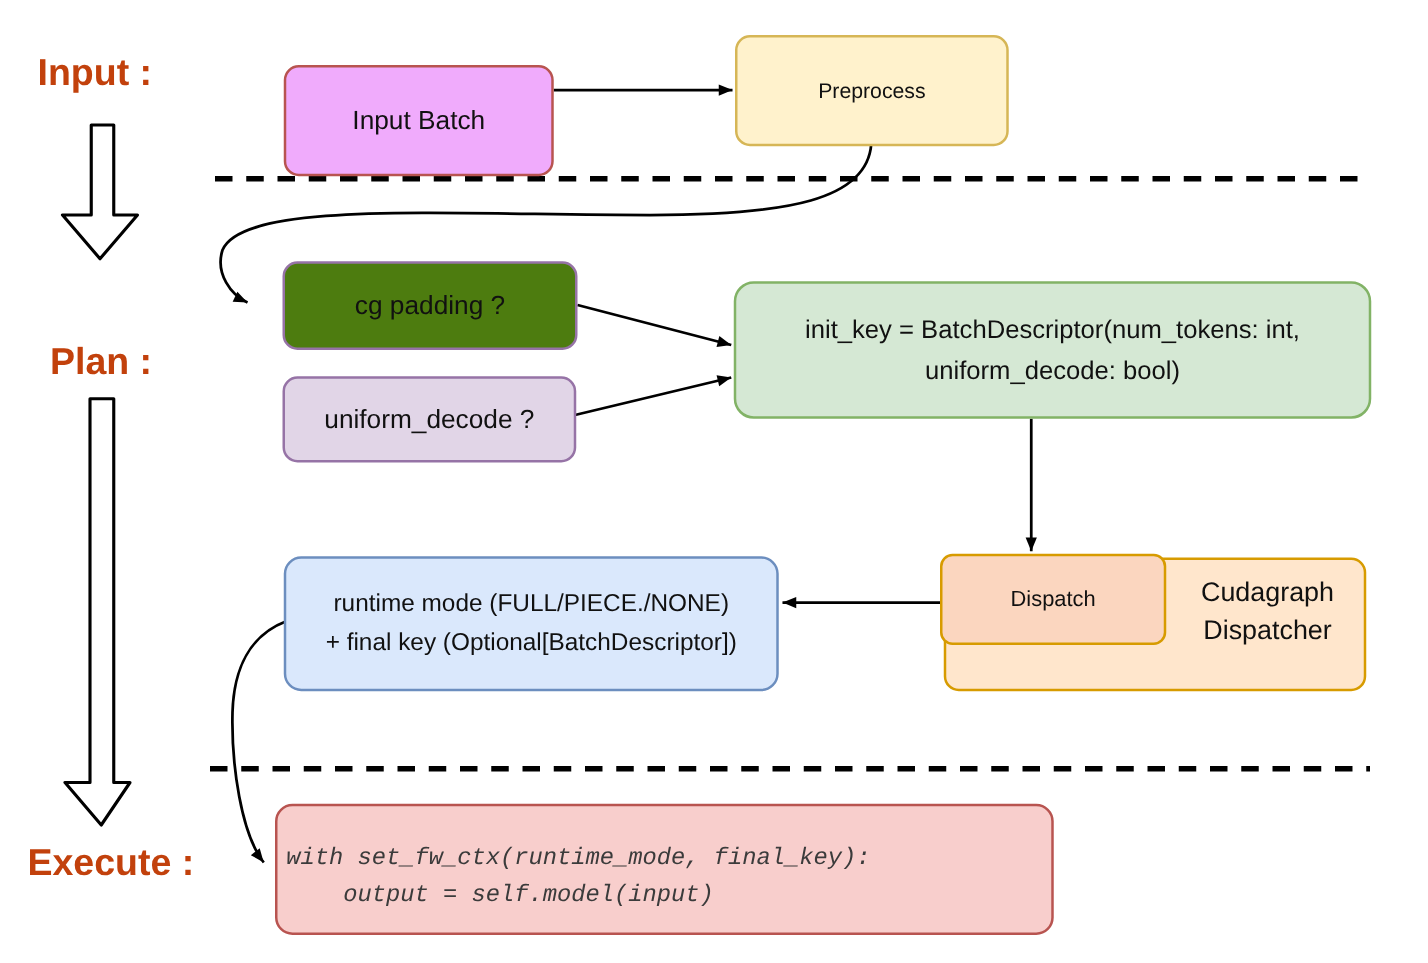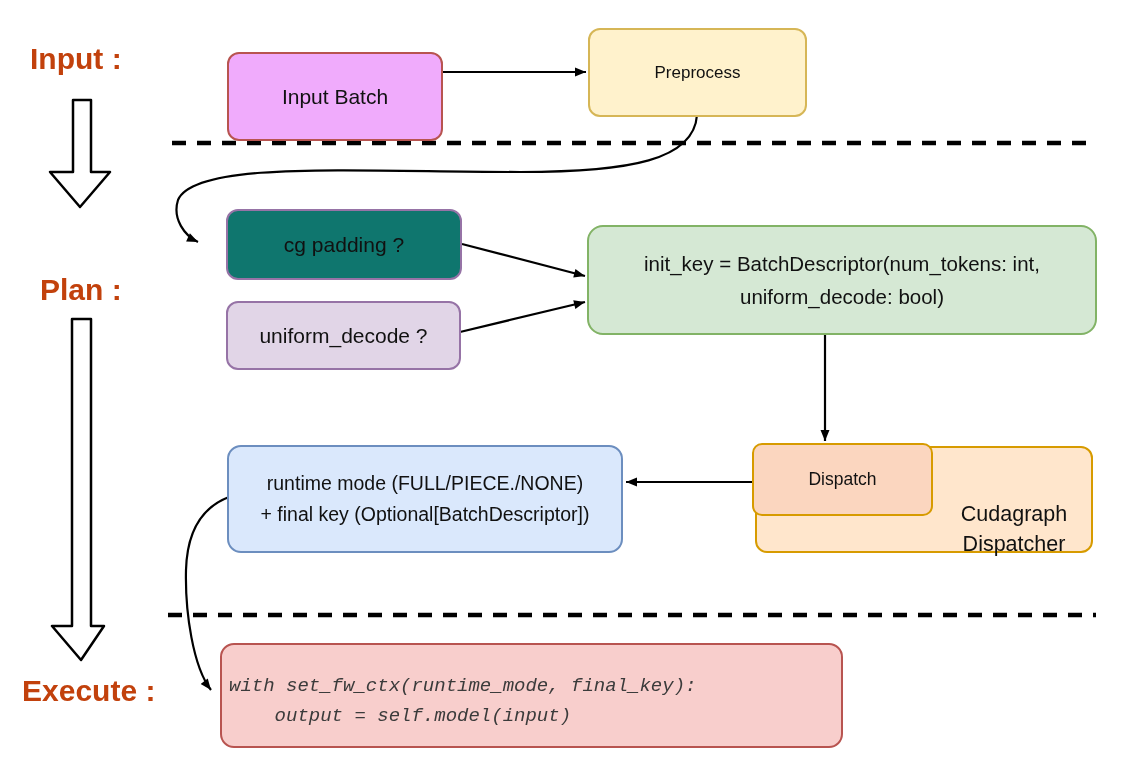--- a/index.html
+++ b/index.html
@@ -16,32 +16,32 @@
   .box {
     position:absolute; box-sizing:border-box;
     display:flex; flex-direction:column; align-items:center; justify-content:center;
     text-align:center; color:#111;
   }
   #input-batch   { left:227px; top:28px;  width:216px; height:89px;
                    background:#f0abfc; border:2px solid #b85450; border-radius:12px; font-size:21px;margin-top:24px; }
   #preprocess    { left:588px; top:28px;  width:219px; height:89px;
                    background:#fff2cc; border:2px solid #d6b656; border-radius:12px; font-size:17px; }
   #cg-padding    { left:226px; top:209px; width:236px; height:71px;
-                   background:#0f766e; border:2px solid #9673a6; border-radius:12px; font-size:21px; }
+                   background:#4d7c0f; border:2px solid #9673a6; border-radius:12px; font-size:21px; }
   #uniform-decode{ left:226px; top:301px; width:235px; height:69px;
                    background:#e1d5e7; border:2px solid #9673a6; border-radius:12px; font-size:21px; }
   #init-key      { left:587px; top:225px; width:510px; height:110px;
                    background:#d5e8d4; border:2px solid #82b366; border-radius:16px;
                    font-size:20.5px; line-height:33px; }
   #cudagraph-box { left:755px; top:446px; width:338px; height:107px;
                    background:#ffe6cc; border:2px solid #d79b00; border-radius:12px; }
   #dispatch-box  { left:752px; top:443px; width:181px; height:73px;
                    background:#fbd6bf; border:2px solid #d79b00; border-radius:10px; font-size:17.5px; }
   #cudagraph-label { left:938px; top:459px; width:152px; position:absolute;
-                   font-size:21.5px; line-height:30px; text-align:center; color:#111;margin-top:40px; }
+                   font-size:21.5px; line-height:30px; text-align:center; color:#111; }
   #runtime-box   { left:227px; top:445px; width:396px; height:108px;
                    background:#dae8fc; border:2px solid #6c8ebf; border-radius:14px;
                    font-size:19.5px; line-height:31px;align-items:center; }
   #code-box      { left:220px; top:643px; width:623px; height:105px;
                    background:#f8cecc; border:2px solid #b85450; border-radius:14px;
                    font-family:"Liberation Mono", monospace; font-size:19px; line-height:30px;
                    color:#3b3b3b; align-items:flex-start; text-align:left; padding:10px 0 0 7px;
                    white-space:pre;font-style:italic; }
   .l { display:block; }
 </style>

